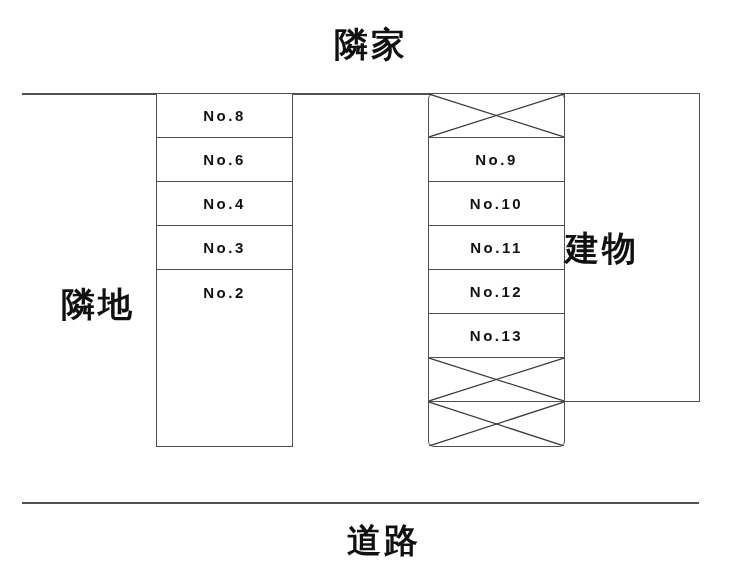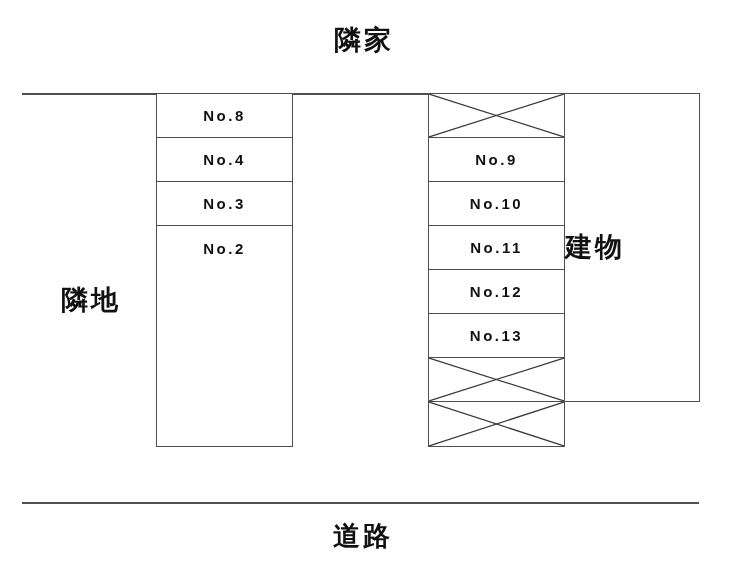--- a/index.html
+++ b/index.html
@@ -13,34 +13,34 @@
     width:731px;height:587px;
     font-family:"Liberation Sans","DejaVu Sans",sans-serif;
     color:var(--txt);
   }
   .canvas{
     position:relative;width:731px;height:587px;
     background:var(--bg);overflow:hidden;
   }
   .big-label{
     position:absolute;
-    font-size:27px;font-weight:700;color:var(--txt);
+    font-size:34px;font-weight:700;color:var(--txt);
     letter-spacing:3px;white-space:nowrap;line-height:1;
   }
   .hline{
     position:absolute;height:2px;background:var(--line);
   }
   .pcol{
     position:absolute;width:137px;height:354px;top:93px;
     border:1.6px solid var(--line);
     display:grid;grid-template-rows:repeat(8,1fr);
     background:var(--bg);
   }
   .pcol.left{left:156px;}
-  .pcol.right{left:428px;}
+  .pcol.right{left:428px;border-radius:6px;}
   .pcell{
     position:relative;
     border-bottom:1.5px solid var(--line);
     display:flex;align-items:center;justify-content:center;
   }
   .pcell:last-child{border-bottom:none;}
   .pcell .space-label{
     font-size:15px;font-weight:700;letter-spacing:2.5px;
     color:var(--txt);line-height:1;
   }
@@ -66,20 +66,23 @@
 
   <div class="big-label" style="left:334px;top:27px;">隣家</div>
 
   <div class="hline" style="left:22px;top:93px;width:678px;"></div>
 
   <div class="big-label" style="left:61px;top:287px;">隣地</div>
 
   <div class="pcol left">
     <div class="pcell">
       <span class="space-label">No.8</span>
+    </div>
+    <div class="pcell">
+      <span class="space-label">No.6</span>
     </div>
     <div class="pcell">
       <span class="space-label">No.4</span>
     </div>
     <div class="pcell">
       <span class="space-label">No.3</span>
     </div>
     <div class="pcell">
       <span class="space-label">No.2</span>
     </div>
@@ -120,15 +123,15 @@
       </svg>
     </div>
   </div>
 
   <div class="building">
     <span class="big-label">建物</span>
   </div>
 
   <div class="hline" style="left:22px;top:502px;width:677px;"></div>
 
-  <div class="big-label" style="left:333px;top:523px;">道路</div>
+  <div class="big-label" style="left:347px;top:523px;">道路</div>
 
 </div>
 
 </body></html>

